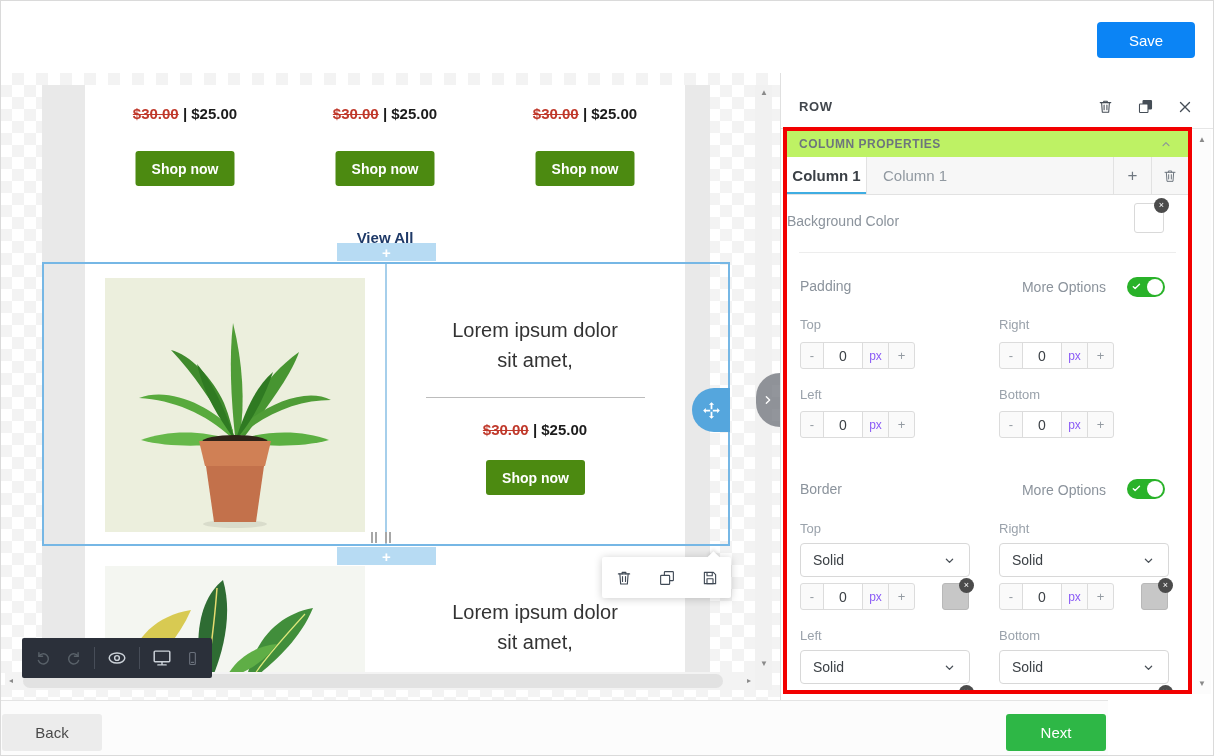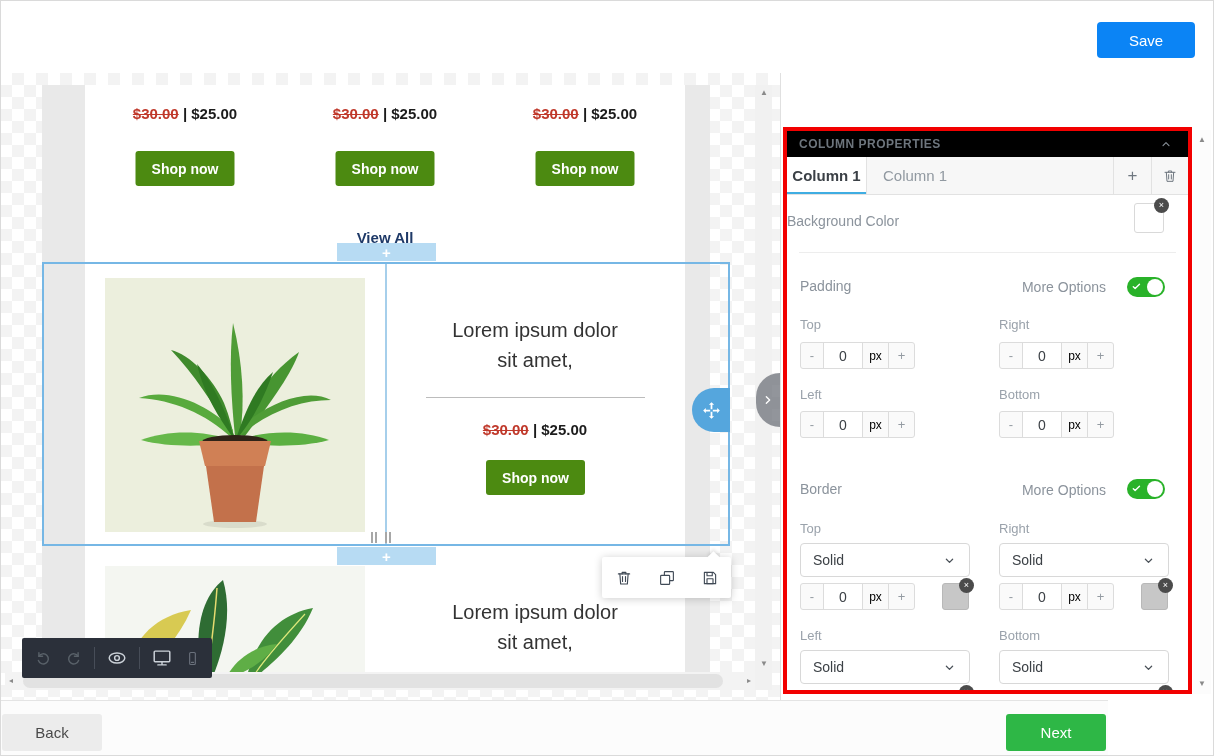--- a/index.html
+++ b/index.html
@@ -70,21 +70,21 @@
 
   
   .panel{position:absolute;left:780px;top:73px;width:434px;height:627px;background:#fff;border-left:1px solid #e0e0e0;box-sizing:border-box;}
   .panel-header{position:absolute;left:0;top:12px;width:433px;height:43px;border-bottom:1px solid #e6e6e6;display:flex;align-items:center;}
   .panel-title{margin-left:18px;font-size:13px;font-weight:bold;color:#42474d;letter-spacing:.6px;}
   .ph-icons{margin-left:auto;margin-right:16px;display:flex;gap:14px;color:#454d56;}
   .ph-btn{width:26px;height:26px;display:flex;align-items:center;justify-content:center;cursor:pointer;}
 
   .red-box{position:absolute;left:2px;top:54px;width:409px;height:567px;border:4px solid #f20000;box-sizing:border-box;
            background:#fff;overflow:hidden;}
-  .sect-header{position:absolute;left:0;top:0;width:401px;height:26px;background:#000000;border-bottom:1px solid #e2e2e2;
+  .sect-header{position:absolute;left:0;top:0;width:401px;height:26px;background:#bef264;border-bottom:1px solid #e2e2e2;
                display:flex;align-items:center;gap:33px;}
   .sect-title{margin-left:12px;font-size:12px;font-weight:bold;color:#6d757d;letter-spacing:.5px;}
   .sect-chev{margin-left:auto;margin-right:14px;color:#8a929a;cursor:pointer;display:flex;}
   .tab-bar{position:absolute;left:0;top:26px;width:401px;height:37px;background:#f7f7f7;border-bottom:1px solid #e2e2e2;}
   .tab{position:absolute;top:0;height:37px;box-sizing:border-box;display:flex;align-items:center;font-size:15px;cursor:pointer;}
   .tab1{left:0;width:80px;background:#fff;border-right:1px solid #e2e2e2;justify-content:center;color:#3b4046;font-weight:bold;
         box-shadow:inset 0 -2px 0 #3fade2;}
   .tab2{left:80px;width:247px;border-right:1px solid #e2e2e2;padding-left:16px;color:#9199a1;}
   .tab-plus{left:327px;width:38px;border-right:1px solid #e2e2e2;justify-content:center;color:#6f7780;font-size:17px;}
   .tab-trash{left:365px;width:36px;justify-content:center;color:#6f7780;}
@@ -102,21 +102,21 @@
   .toggle .knob{position:absolute;top:2px;right:2px;width:16px;height:16px;border-radius:50%;background:#fff;}
   .toggle .tick{position:absolute;left:4px;top:4px;color:#fff;display:flex;}
 
   .stepper{position:absolute;display:flex;height:27px;}
   .sg{height:27px;box-sizing:border-box;border:1px solid #dcdcdc;display:flex;align-items:center;justify-content:center;
       background:#fafafa;color:#949ba2;font-size:13px;}
   .sg+.sg{margin-left:-1px;}
   .sg-minus{width:24px;border-radius:3px 0 0 3px;cursor:pointer;}
   .sg-val{width:40px;background:#fff;color:#3c4146;font-size:14px;text-align:center;padding:0;
           font-family:"Liberation Sans",sans-serif;}
-  .sg-unit{width:27px;font-size:12px;color:#000000;}
+  .sg-unit{width:27px;font-size:12px;color:#8b5cf6;}
   .sg-plus{width:27px;border-radius:0 3px 3px 0;cursor:pointer;}
 
   .select{position:absolute;width:170px;height:34px;border:1px solid #d8d8d8;border-radius:4px;background:#fff;box-sizing:border-box;
           display:flex;align-items:center;padding:12px 12px;font-size:14px;color:#3c4146;cursor:pointer;}
   .select .chev{margin-left:auto;color:#4a5158;display:flex;}
 
   .panel-scroll{position:absolute;left:412px;top:57px;width:18px;height:564px;background:#fcfcfc;}
 
   
   .footer{position:absolute;left:0;top:700px;width:1108px;height:56px;background:#fcfcfc;border-top:1px solid #e4e4e4;}
@@ -366,20 +366,40 @@
   </div>
   <div class="hscroll">
     <div class="hthumb"></div>
     <div class="sarrow" style="left:4px;top:5px;">◂</div>
     <div class="sarrow" style="right:4px;top:5px;">▸</div>
   </div>
   <div class="scorner"></div>
 </div>
 
 <div class="panel">
+  <div class="panel-header">
+    <span class="panel-title">ROW</span>
+    <div class="ph-icons">
+      <div class="ph-btn">
+          <svg class="ic" width="17" height="17">
+            <use href="#i-trash"></use>
+          </svg>
+        </div>
+      <div class="ph-btn">
+          <svg class="ic" width="17" height="17">
+            <use href="#i-dup"></use>
+          </svg>
+        </div>
+      <div class="ph-btn">
+          <svg class="ic" width="18" height="18">
+            <use href="#i-close"></use>
+          </svg>
+        </div>
+    </div>
+  </div>
 
   <div class="red-box">
     <div class="sect-header">
       <span class="sect-title">COLUMN PROPERTIES</span>
       <span class="sect-chev">
           <svg class="ic" width="16" height="16">
             <use href="#i-chevup"></use>
           </svg>
         </span>
     </div>

